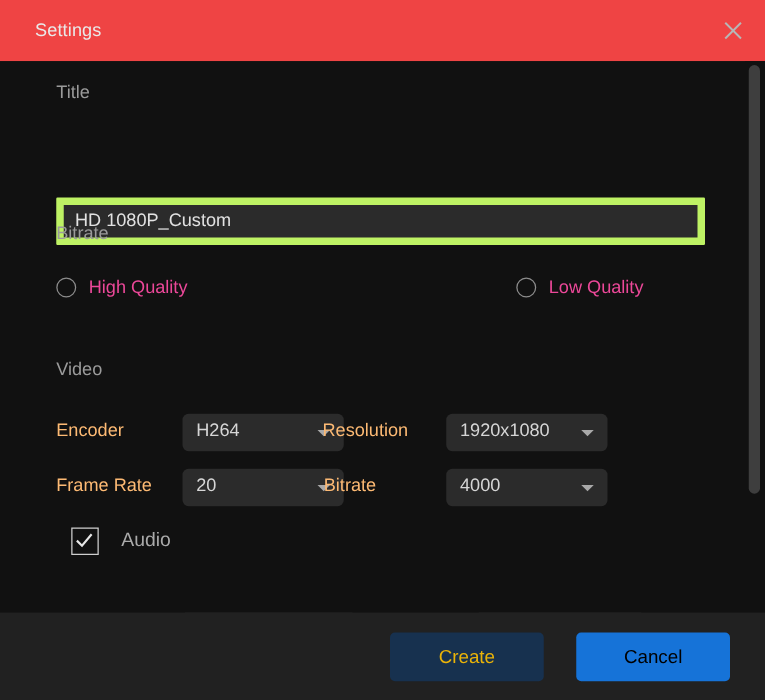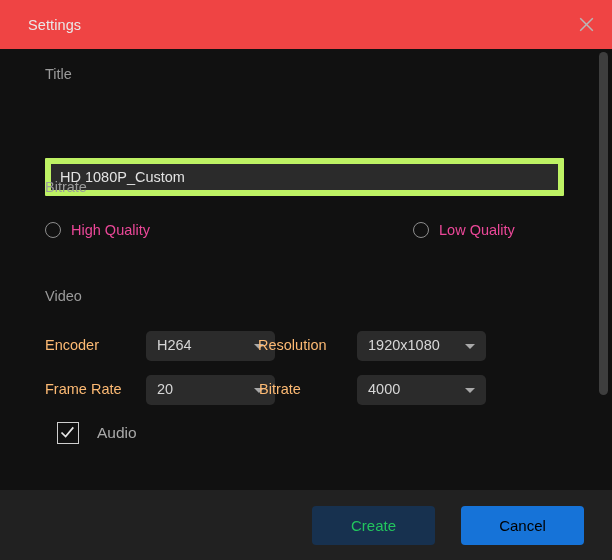--- a/index.html
+++ b/index.html
@@ -252,21 +252,21 @@
     height: 39px;
     border: none;
     border-radius: 4px;
     font-family: "Liberation Sans", sans-serif;
     font-size: 15px;
     cursor: pointer;
     padding: 0;
   }
   #create-btn {
     background: #17314f;
-    color: #22c55e;
+    color: #eab308;
   }
   #cancel-btn {
     background: #1673d8;
     color: #000000;
   }
 </style>
 </head>
 <body>
 
 <div id="backdrop">

